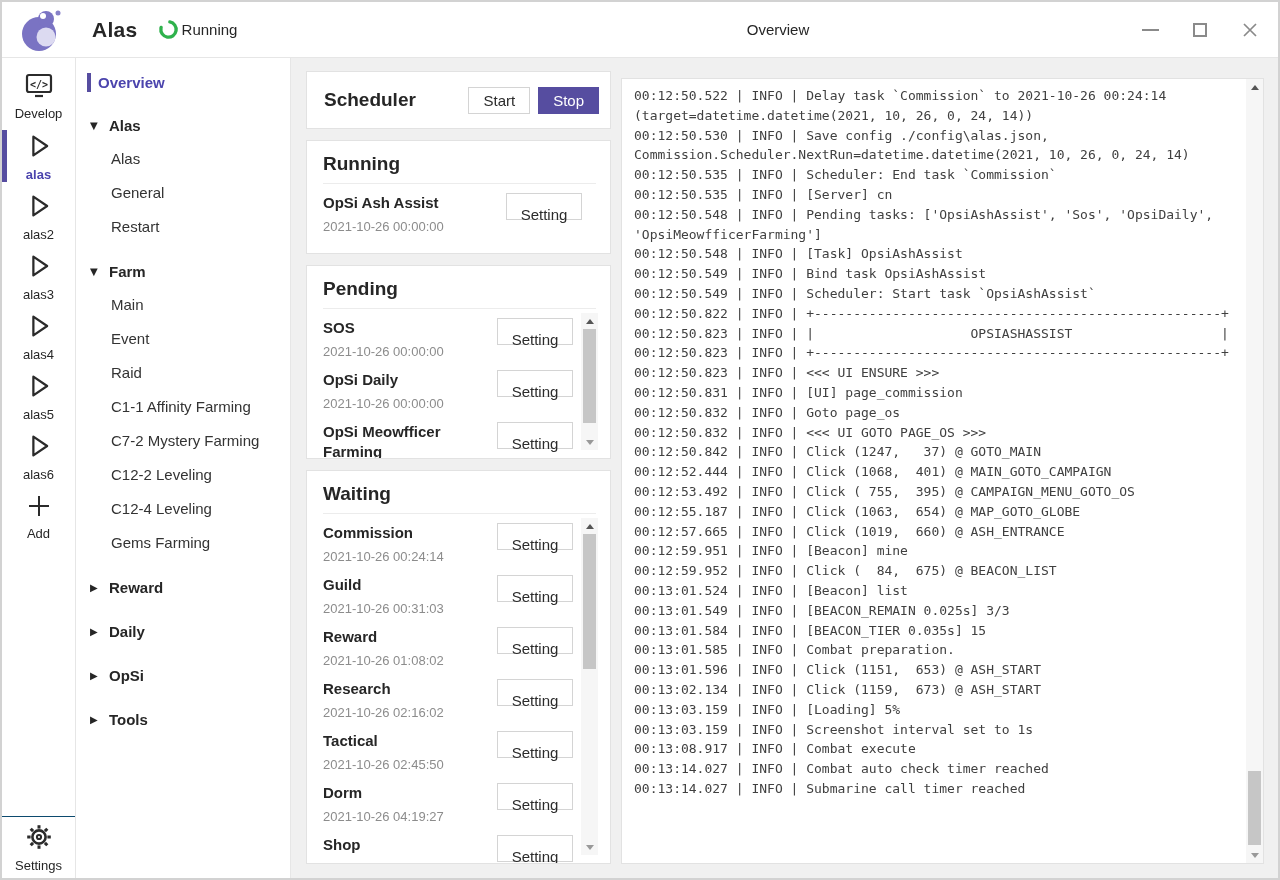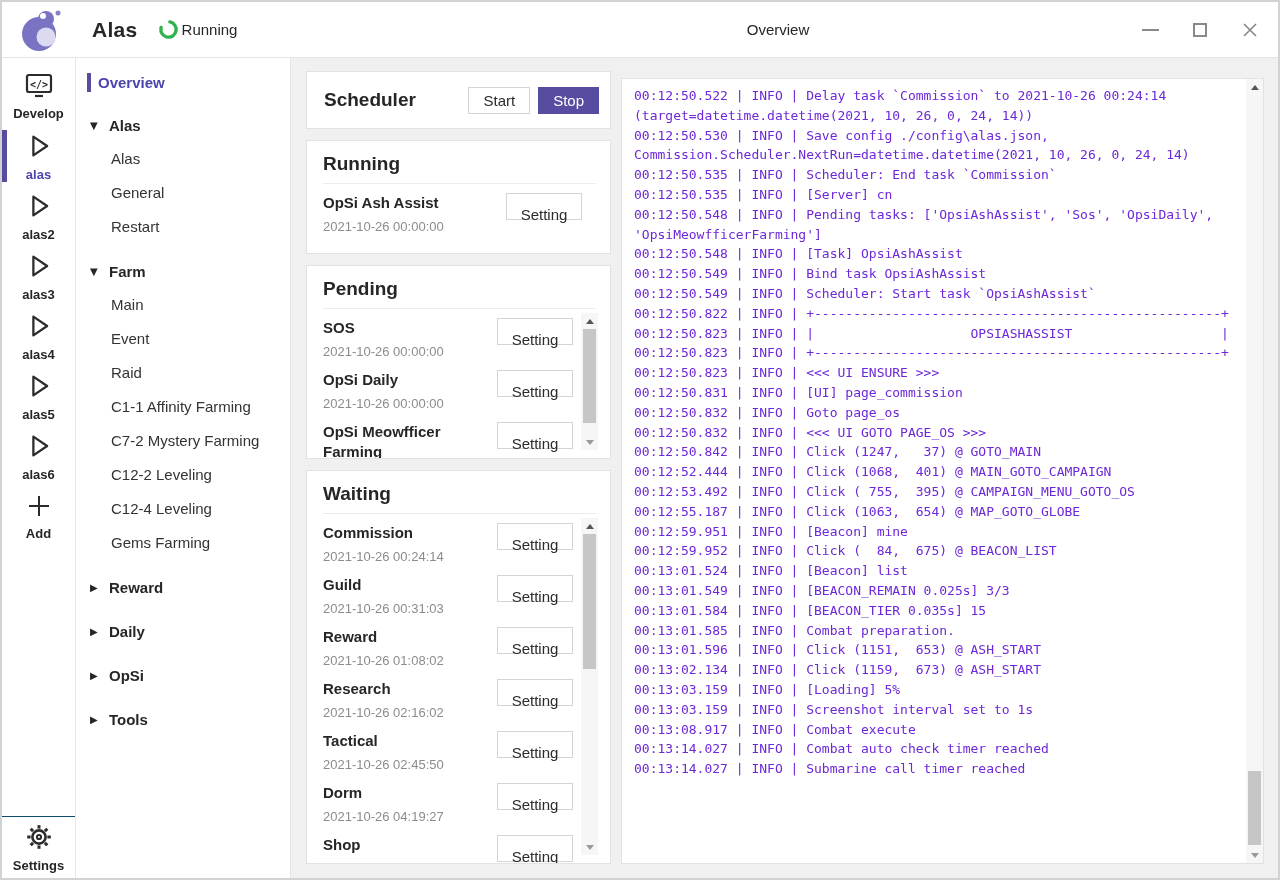--- a/index.html
+++ b/index.html
@@ -23,21 +23,21 @@
   .win-btn { display:flex; align-items:center; justify-content:center; width:20px; height:20px; cursor:default; }
   .min-glyph { width:17px; border-top:2px solid #8a8a8a; display:block; }
   .max-glyph { width:14px; height:14px; border:2px solid #8a8a8a; display:block; }
   
   .main { flex:1; display:flex; min-height:0; }
   
   .iconbar { flex:0 0 74px; border-right:1px solid #e6e6e6; background:#fff;
     display:flex; flex-direction:column; padding-top:8px; }
   .iconbar-item { min-height:60px; display:flex; flex-direction:column; align-items:center;
     justify-content:center; position:relative; padding:4px 0; cursor:default; }
-  .iconbar-item .lbl { font-size:13px; margin-top:2px; color:#262626;font-weight:bold; }
+  .iconbar-item .lbl { font-size:13px; margin-top:2px; color:#262626; }
   .iconbar-item.active::before { content:""; position:absolute; left:0; top:4px; bottom:4px;
     width:5px; background:#564da0; }
   .iconbar-item.active .lbl { color:#4b44ad; font-weight:bold; }
   .iconbar-item.settings { margin-top:auto; border-top:1px solid #0c4a6e; min-height:62px; }
   
   .navcol { flex:0 0 215px; border-right:1px solid #e6e6e6; background:#fff;
     padding-top:13px; overflow:hidden; }
   .nav-overview { position:relative; padding:3px 0 3px 22px; margin-bottom:14px;
     font-size:15px; font-weight:bold; color:#4b44ad; cursor:default; }
   .nav-overview::before { content:""; position:absolute; left:11px; top:2px; bottom:2px;
@@ -88,21 +88,21 @@
   .sb-arrow.down::after { content:""; border-left:4px solid transparent;
     border-right:4px solid transparent; border-top:5px solid #999; }
   .sb-thumb { position:absolute; left:2px; right:2px; background:#c6c6c6; }
   .pending-thumb { top:16px; height:94px; }
   .waiting-thumb { top:16px; height:135px; }
   .log-thumb { bottom:18px; height:74px; }
   
   .log-card { flex:1; margin-top:7px; display:flex; min-height:0; padding:0; }
   .log-lines { flex:1; min-width:0; overflow:hidden; padding:7px 6px 6px 12px;
     font-family:"DejaVu Sans Mono", monospace; font-size:13px; line-height:19.8px;
-    color:#6d28d9; }
+    color:#404040; }
   .log-line { white-space:pre-wrap; word-break:break-word; }
 </style>
 </head>
 <body>
 
 <div class="window">
 
   <div class="titlebar">
     <span class="logo">
       <svg width="46" height="48" viewBox="0 0 46 48">
@@ -430,20 +430,21 @@
               <div class="log-line">00:12:50.823 | INFO | |                    OPSIASHASSIST                   |</div>
               <div class="log-line">00:12:50.823 | INFO | +----------------------------------------------------+</div>
               <div class="log-line">00:12:50.823 | INFO | &lt;&lt;&lt; UI ENSURE &gt;&gt;&gt;</div>
               <div class="log-line">00:12:50.831 | INFO | [UI] page_commission</div>
               <div class="log-line">00:12:50.832 | INFO | Goto page_os</div>
               <div class="log-line">00:12:50.832 | INFO | &lt;&lt;&lt; UI GOTO PAGE_OS &gt;&gt;&gt;</div>
               <div class="log-line">00:12:50.842 | INFO | Click (1247,   37) @ GOTO_MAIN</div>
               <div class="log-line">00:12:52.444 | INFO | Click (1068,  401) @ MAIN_GOTO_CAMPAIGN</div>
               <div class="log-line">00:12:53.492 | INFO | Click ( 755,  395) @ CAMPAIGN_MENU_GOTO_OS</div>
               <div class="log-line">00:12:55.187 | INFO | Click (1063,  654) @ MAP_GOTO_GLOBE</div>
+              <div class="log-line">00:12:57.665 | INFO | Click (1019,  660) @ ASH_ENTRANCE</div>
               <div class="log-line">00:12:59.951 | INFO | [Beacon] mine</div>
               <div class="log-line">00:12:59.952 | INFO | Click (  84,  675) @ BEACON_LIST</div>
               <div class="log-line">00:13:01.524 | INFO | [Beacon] list</div>
               <div class="log-line">00:13:01.549 | INFO | [BEACON_REMAIN 0.025s] 3/3</div>
               <div class="log-line">00:13:01.584 | INFO | [BEACON_TIER 0.035s] 15</div>
               <div class="log-line">00:13:01.585 | INFO | Combat preparation.</div>
               <div class="log-line">00:13:01.596 | INFO | Click (1151,  653) @ ASH_START</div>
               <div class="log-line">00:13:02.134 | INFO | Click (1159,  673) @ ASH_START</div>
               <div class="log-line">00:13:03.159 | INFO | [Loading] 5%</div>
               <div class="log-line">00:13:03.159 | INFO | Screenshot interval set to 1s</div>

